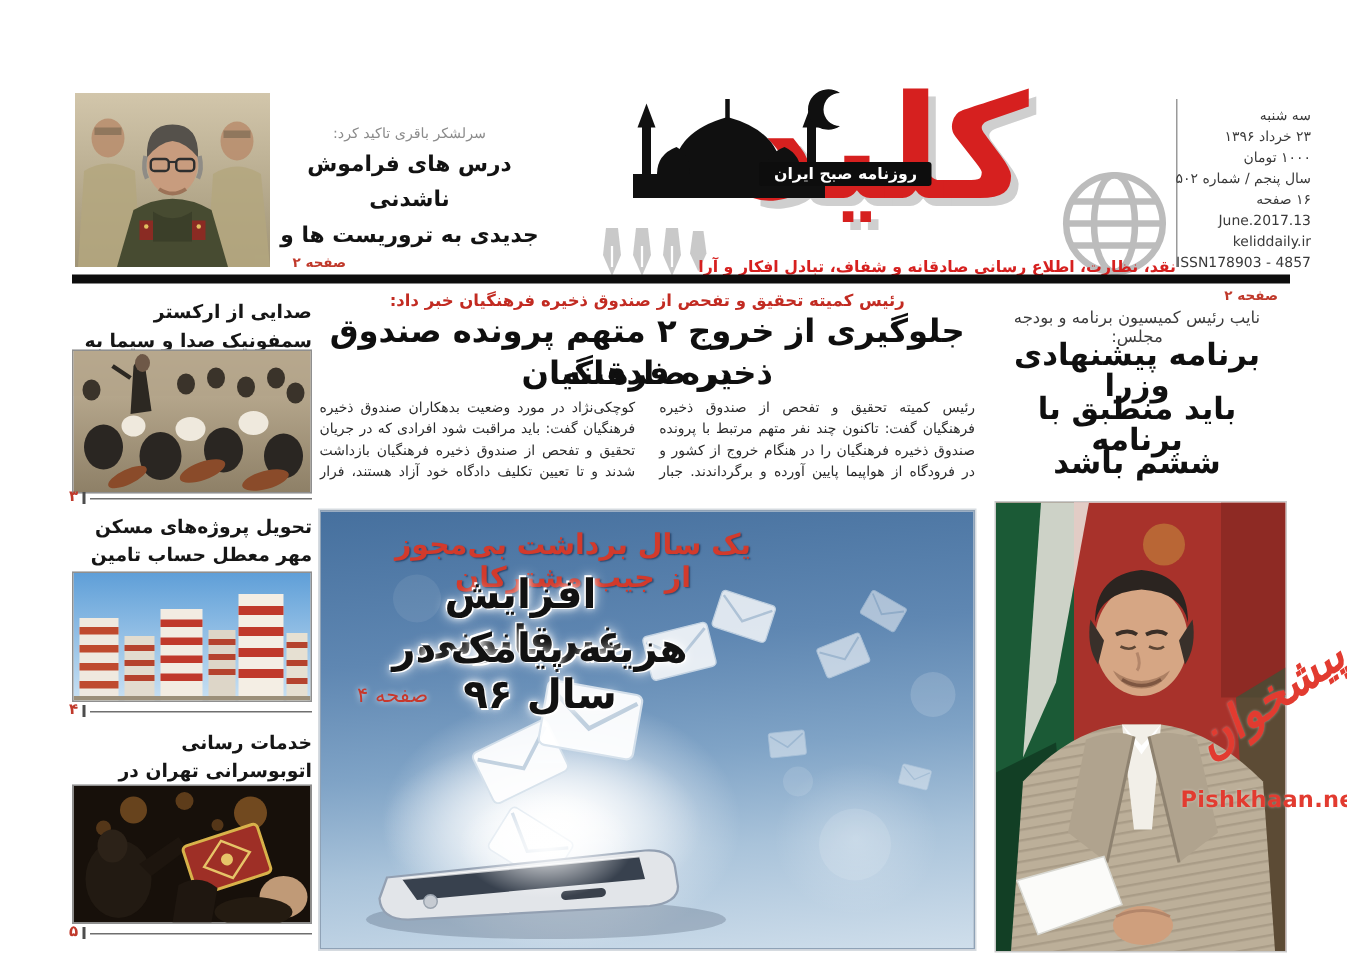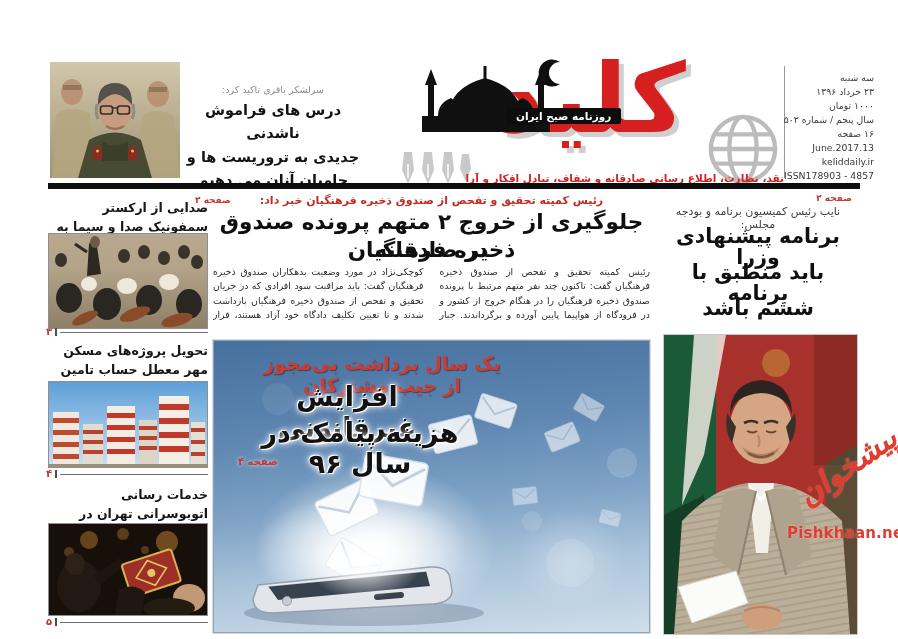--- a/index.html
+++ b/index.html
@@ -75,21 +75,21 @@
          radial-gradient(closest-side at 82% 75%, rgba(255,255,255,.28), rgba(255,255,255,0) 70%),
          linear-gradient(175deg,#46709e 0%, #5f87b2 32%, #7fa3c6 55%, #a9c3da 75%, #cfdeeb 100%);
        overflow:hidden;}
   #sms-kicker{position:absolute;left:38px;top:11px;width:260px;text-align:center;
               font-size:19px;font-weight:bold;color:#d23a2c;
               text-shadow:1px 1px 1px rgba(15,35,70,.55);}
   .sms-h{position:absolute;text-align:center;font-weight:bold;color:#121212;font-size:27px;
          text-shadow:0 0 5px #fff,0 0 9px rgba(255,255,255,.95),1px 1px 0 #fff,-1px -1px 0 #fff;}
   #sms-h1{left:28px;top:40px;width:210px;}
   #sms-h2{left:20px;top:76px;width:252px;}
-  #sms-pageref{position:absolute;left:24px;top:115px;font-size:10px;font-weight:bold;color:#c8372b;
+  #sms-pageref{position:absolute;left:24px;top:115px;font-size:14px;font-weight:normal;color:#c8372b;
                text-shadow:0 0 4px rgba(255,255,255,.8);}
   #sms-art{position:absolute;left:0;top:0;width:437px;height:293px;}
 
   
   #wm-fa{left:782px;top:448px;width:130px;text-align:center;color:#e23b30;
          font-size:31px;font-weight:bold;font-style:italic;
          transform:rotate(-35deg);transform-origin:center;z-index:6;
          text-shadow:0 0 2px rgba(255,255,255,.4);}
   #wm-en{left:787px;top:524px;width:110px;color:#e23b30;font-size:15px;font-weight:bold;
          letter-spacing:.2px;direction:ltr;text-align:left;z-index:6;
@@ -131,21 +131,20 @@
       <rect x="78" y="85" width="9" height="13" fill="#8a2b23"></rect>
       <circle cx="47.5" cy="89" r="1.5" fill="#e0c060"></circle>
       <circle cx="82.5" cy="89" r="1.5" fill="#e0c060"></circle>
     </svg>
   </div>
 
   <div class="abs" id="topstory">
     <div class="kicker-gray">سرلشکر باقری تاکید کرد:</div>
     <div class="topstory-line">درس های فراموش ناشدنی</div>
     <div class="topstory-line">جدیدی به تروریست ها و</div>
-    <div class="topstory-line">حامیان آنان می دهیم</div>
     <div class="pageref">صفحه ۲</div>
   </div>
 
   <div class="abs" id="logo">
     <svg id="logo-globe" viewBox="0 0 80 80">
       <g stroke="#b9b9b9" stroke-width="4.5" fill="none">
         <circle cx="40" cy="40" r="33"></circle>
         <ellipse cx="40" cy="40" rx="14" ry="33"></ellipse>
         <path d="M10,25 H70 M7,40 H73 M10,55 H70"></path>
       </g>

